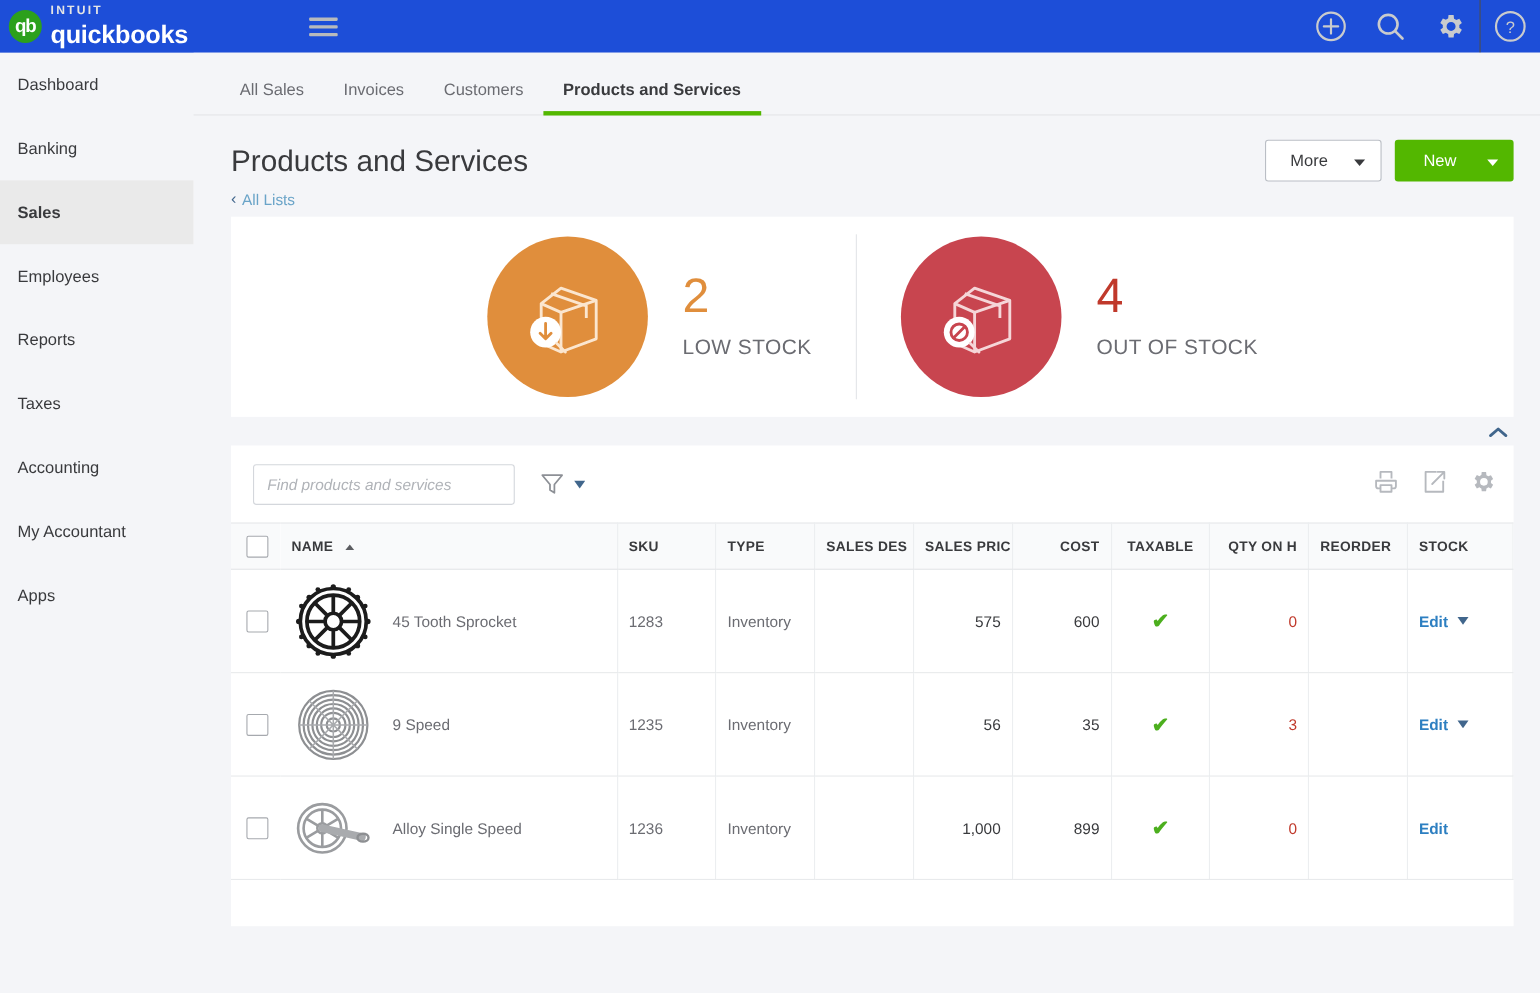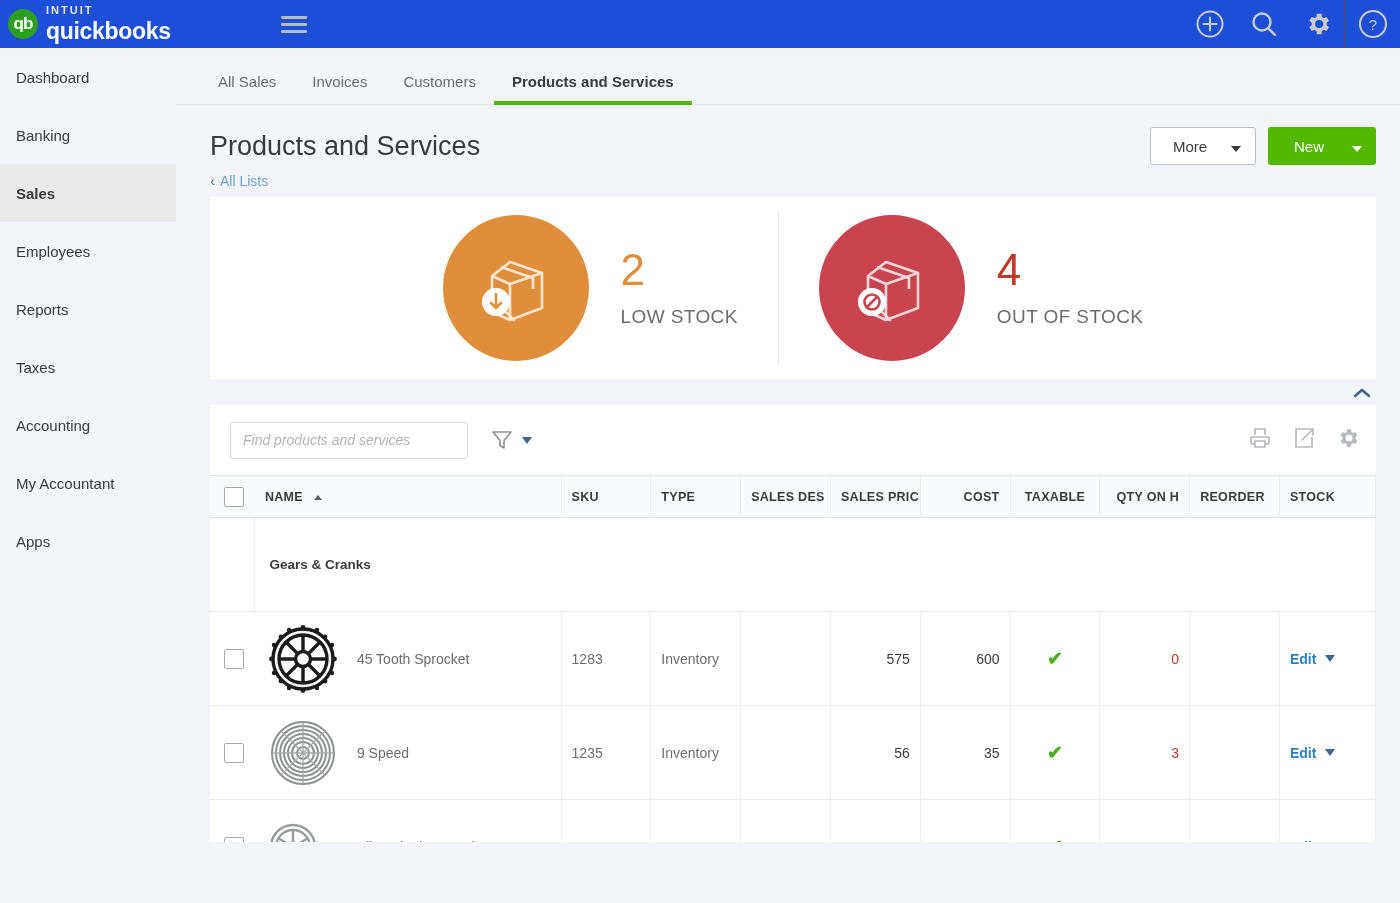--- a/index.html
+++ b/index.html
@@ -456,24 +456,20 @@
           </th>
           <th>
             <span>REORDER</span>
           </th>
           <th>
             <span>STOCK</span>
           </th>
         </tr>
       </thead>
       <tbody>
-        <tr class="group-row">
-          <td></td>
-          <td colspan="10">Gears &amp; Cranks</td>
-        </tr>
 
         <tr>
           <td class="cb-cell">
             <span class="cb"></span>
           </td>
           <td>
             <div class="name-cell">
               <div class="thumb">
                 <svg width="72" height="72" viewBox="0 0 72 72">
                   <g fill="none" stroke="#1c1c1c" stroke-width="3.4">

